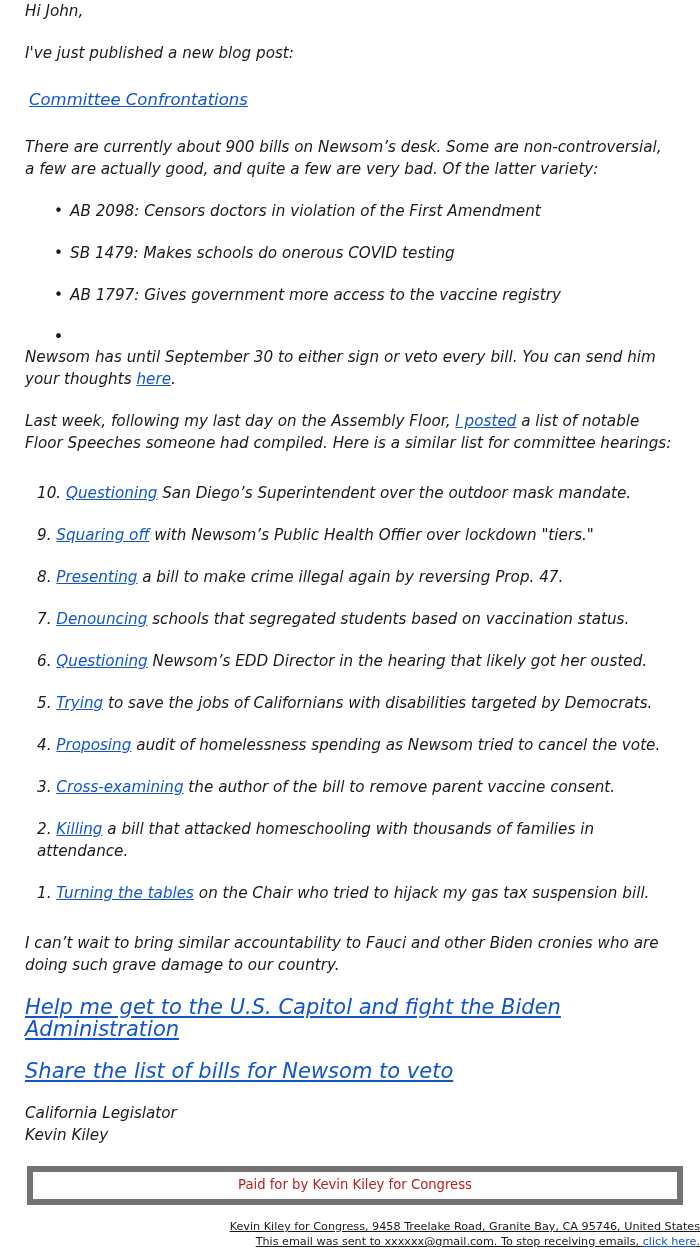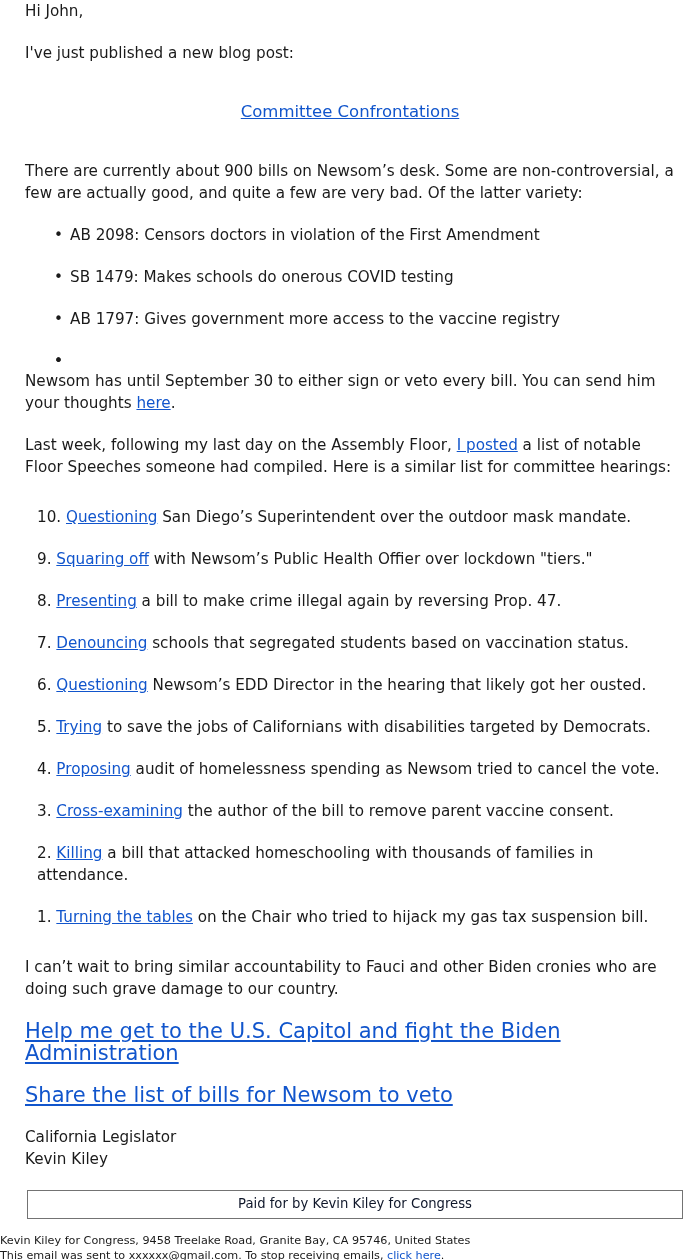--- a/index.html
+++ b/index.html
@@ -16,40 +16,41 @@
     overflow: hidden;
   }
   .email {
     position: absolute;
     left: 0;
     top: 0;
     width: 700px;
   }
   .body-pad {
     padding: 0 25px 0 25px;
+    font-style: italic;
   }
   p.para {
     margin: 0;
     font-size: 15.2px;
     line-height: 22px;
     color: #1a1a1a;
   }
   a, .link {
     color: #1155cc;
     text-decoration: underline;
     cursor: pointer;
   }
   .greeting { margin-top: 4px; }
   .gap-20 { height: 20px; }
   .gap-16 { height: 16px; }
   .gap-14 { height: 14px; }
 
   .post-title-wrap {
-    text-align: center;
-    margin: 16px;
+    text-align: left;
+    margin: 4px;
   }
   .post-title {
     font-size: 16.5px;
     line-height: 24px;
     color: #1155cc;
     text-decoration: underline;
   }
 
   ul.bill-list {
     margin: 0;
@@ -94,33 +95,34 @@
   }
 
   .signature {
     font-size: 15.2px;
     line-height: 22px;
     color: #1a1a1a;
   }
 
   .paid-box {
     margin: 0 17px 0 27px;
-    border: 1px solid #737373;
+    border: 6px solid #737373;
     text-align: center;
     font-size: 13.2px;
     line-height: 18px;
     padding: 4px 0 5px 0;
-    color: #0f172a;
+    color: #b91c1c;
   }
 
   .footer {
-    text-align: left;
+    text-align: right;
     font-size: 11.2px;
     line-height: 15px;
     color: #1a1a1a;
+    text-decoration: underline;
   }
   .footer a { color: #1155cc; text-decoration: underline; }
 </style>
 </head>
 <body>
 
 <div class="email">
 
   <div class="body-pad">
 

